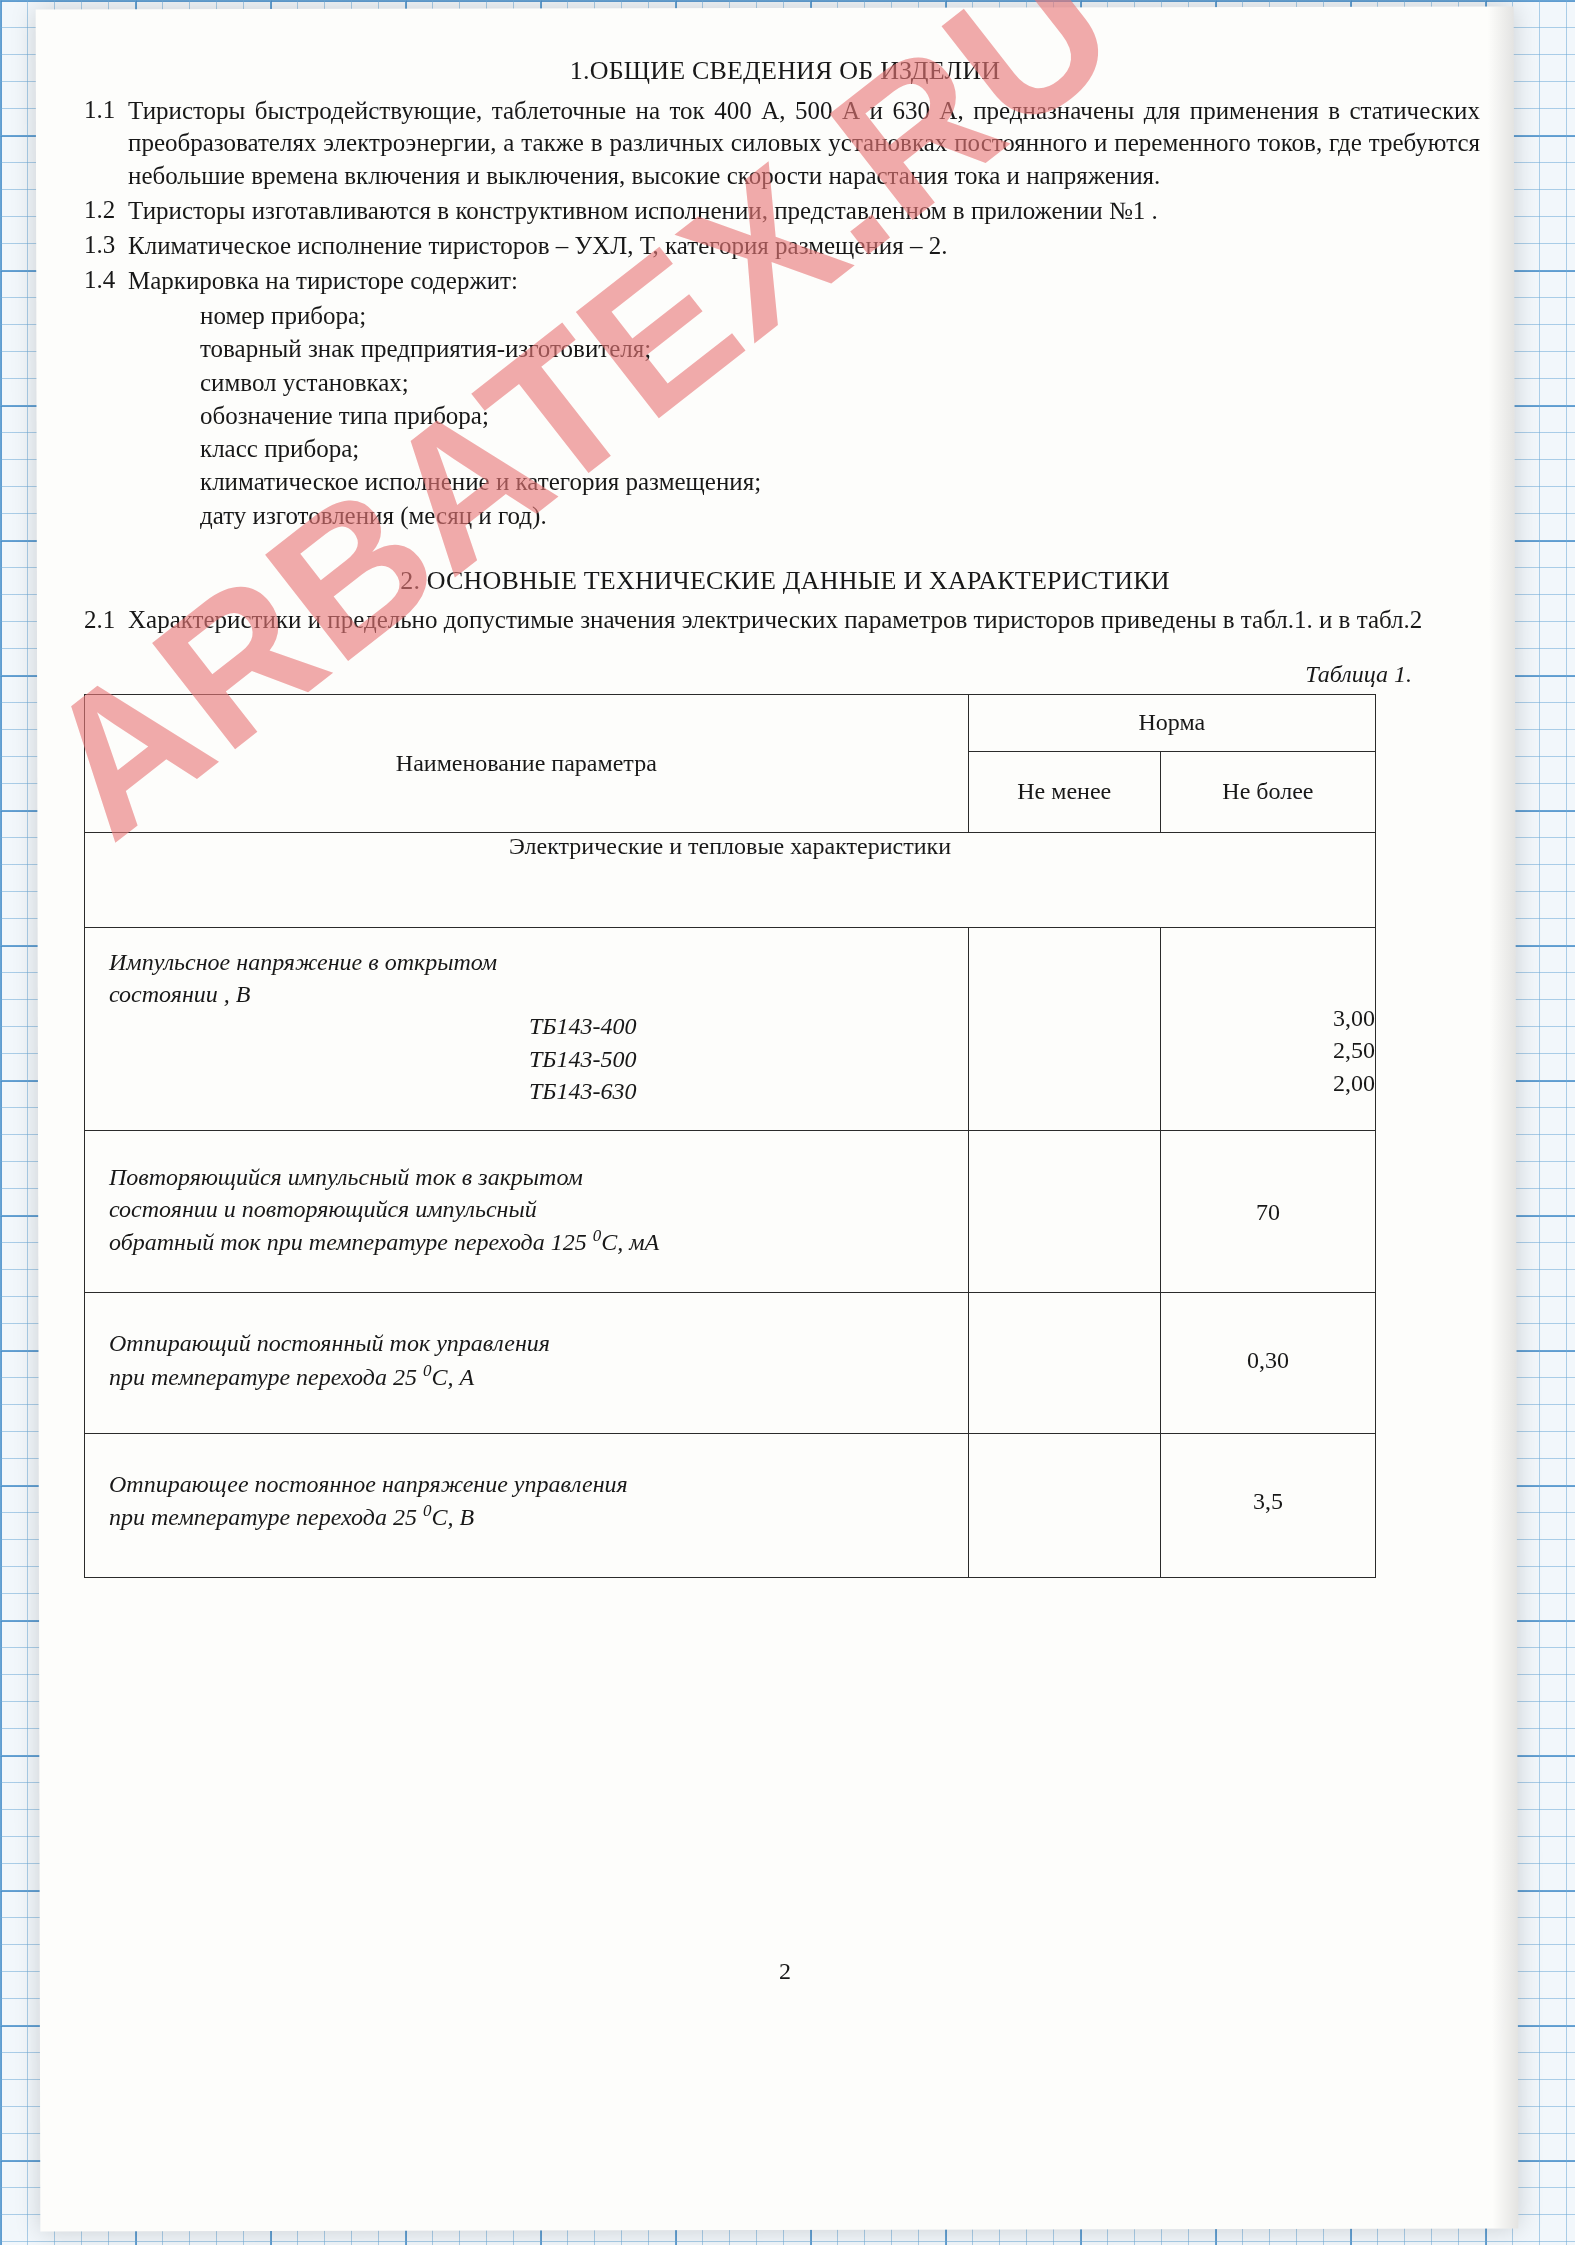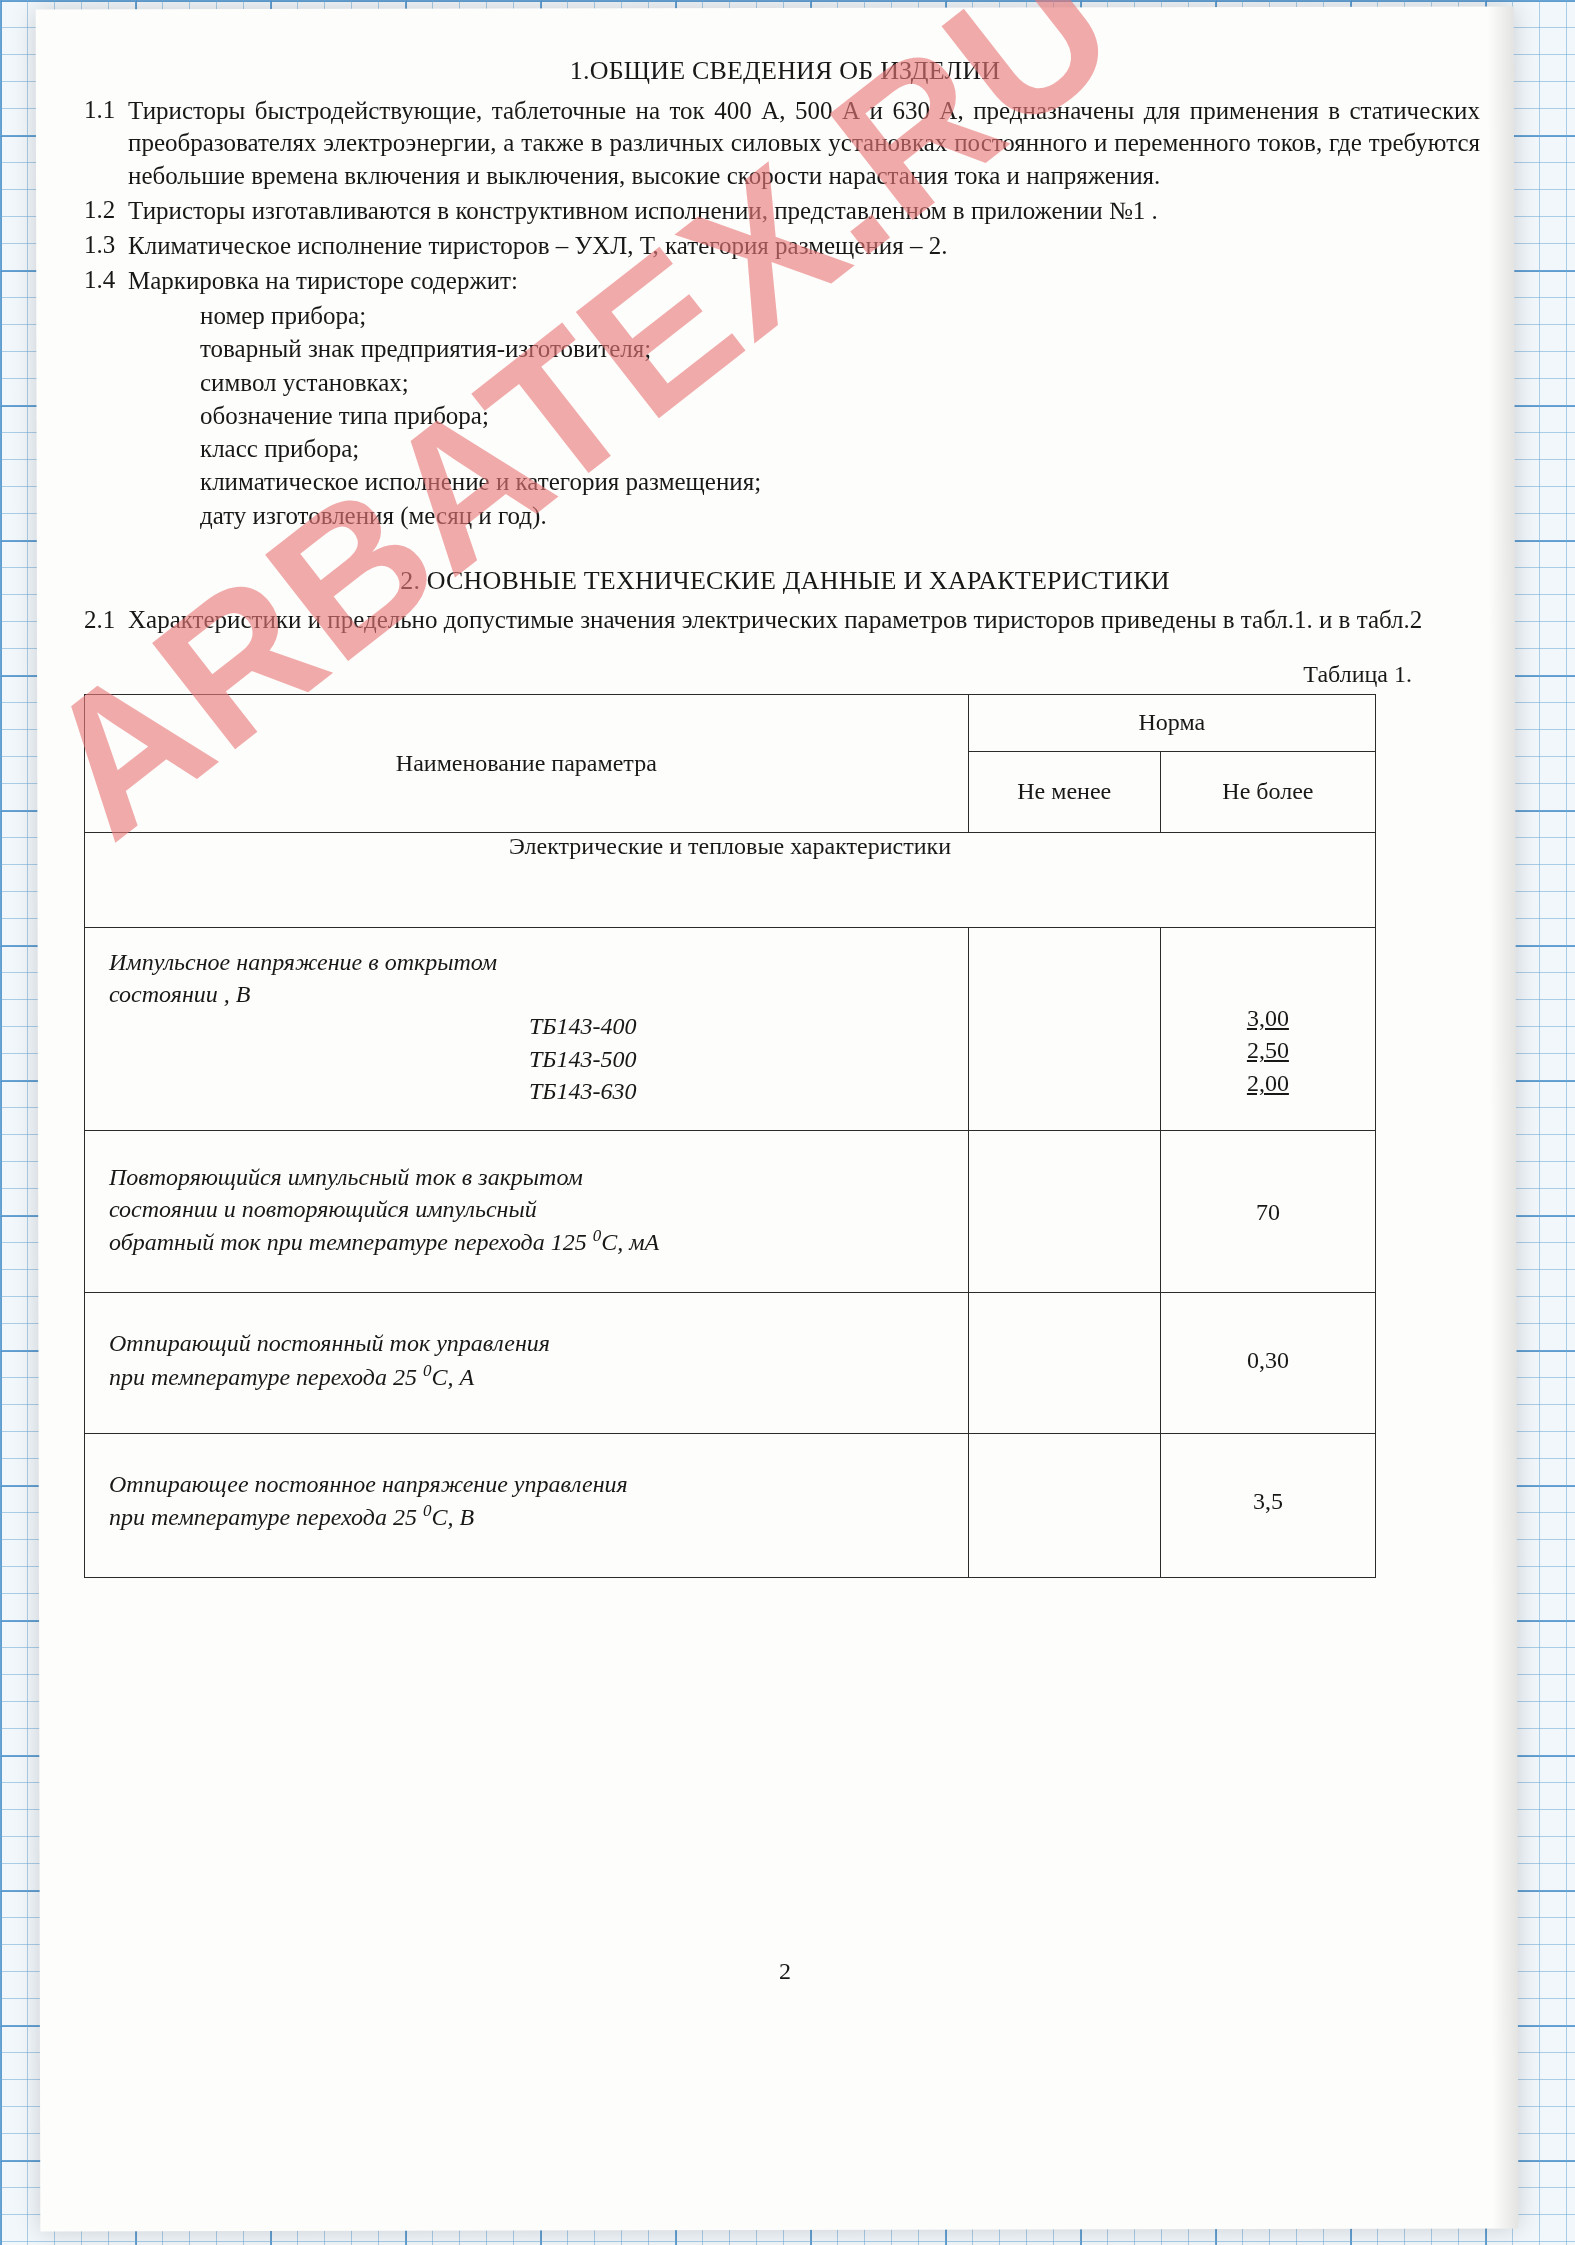--- a/index.html
+++ b/index.html
@@ -103,20 +103,21 @@
     line-height: 1.33;
   }
   .plist li { margin: 0; }
 
   
   .table-caption {
     text-align: right;
     font-size: 24px;
     padding-right: 112px;
     margin-top: 24px;
+    font-style: italic;
   }
   table.specs {
     border-collapse: collapse;
     margin: 6px 0 0 38px;
     width: 1292px;
     font-size: 24px;
   }
   table.specs td {
     border: 1px solid #2b2b2b;
     vertical-align: top;
@@ -145,24 +146,23 @@
   .param-types {
     margin-top: 0;
     padding-left: 420px;
     line-height: 1.36;
   }
   .val-center {
     text-align: center;
     vertical-align: middle;
   }
   .vals-stack {
-    text-align: center;
+    text-align: right;
     line-height: 1.36;
     padding-top: 74px;
-    text-decoration: underline;
   }
   .val-bottom {
     text-align: center;
     padding-top: 68px;
   }
   .val-bottom2 {
     text-align: center;
     padding-top: 54px;
   }
   sup.deg { font-size: 17px; vertical-align: super; }

